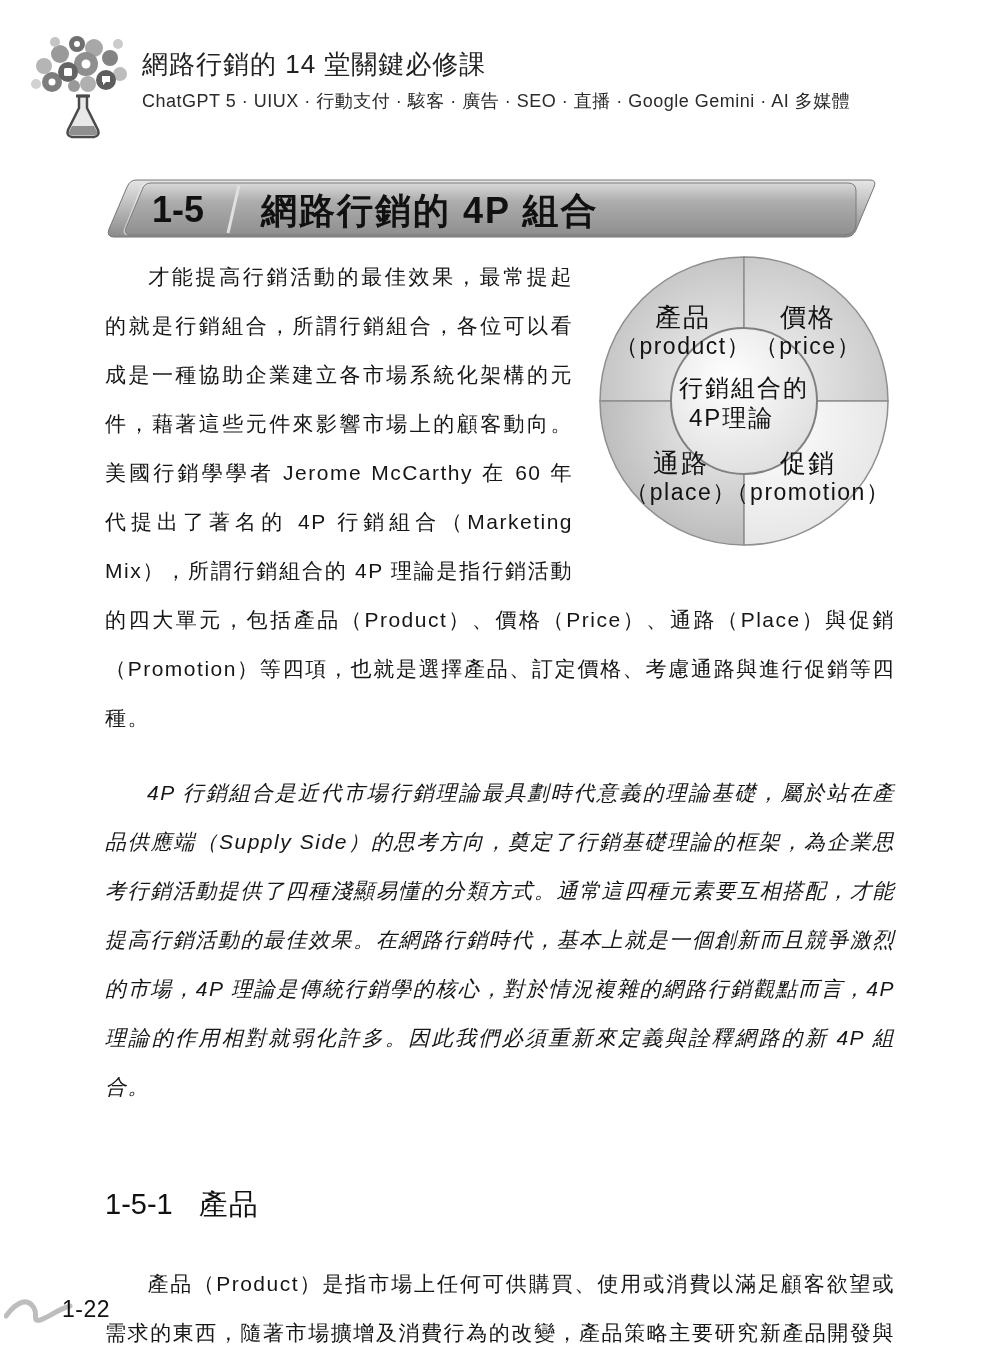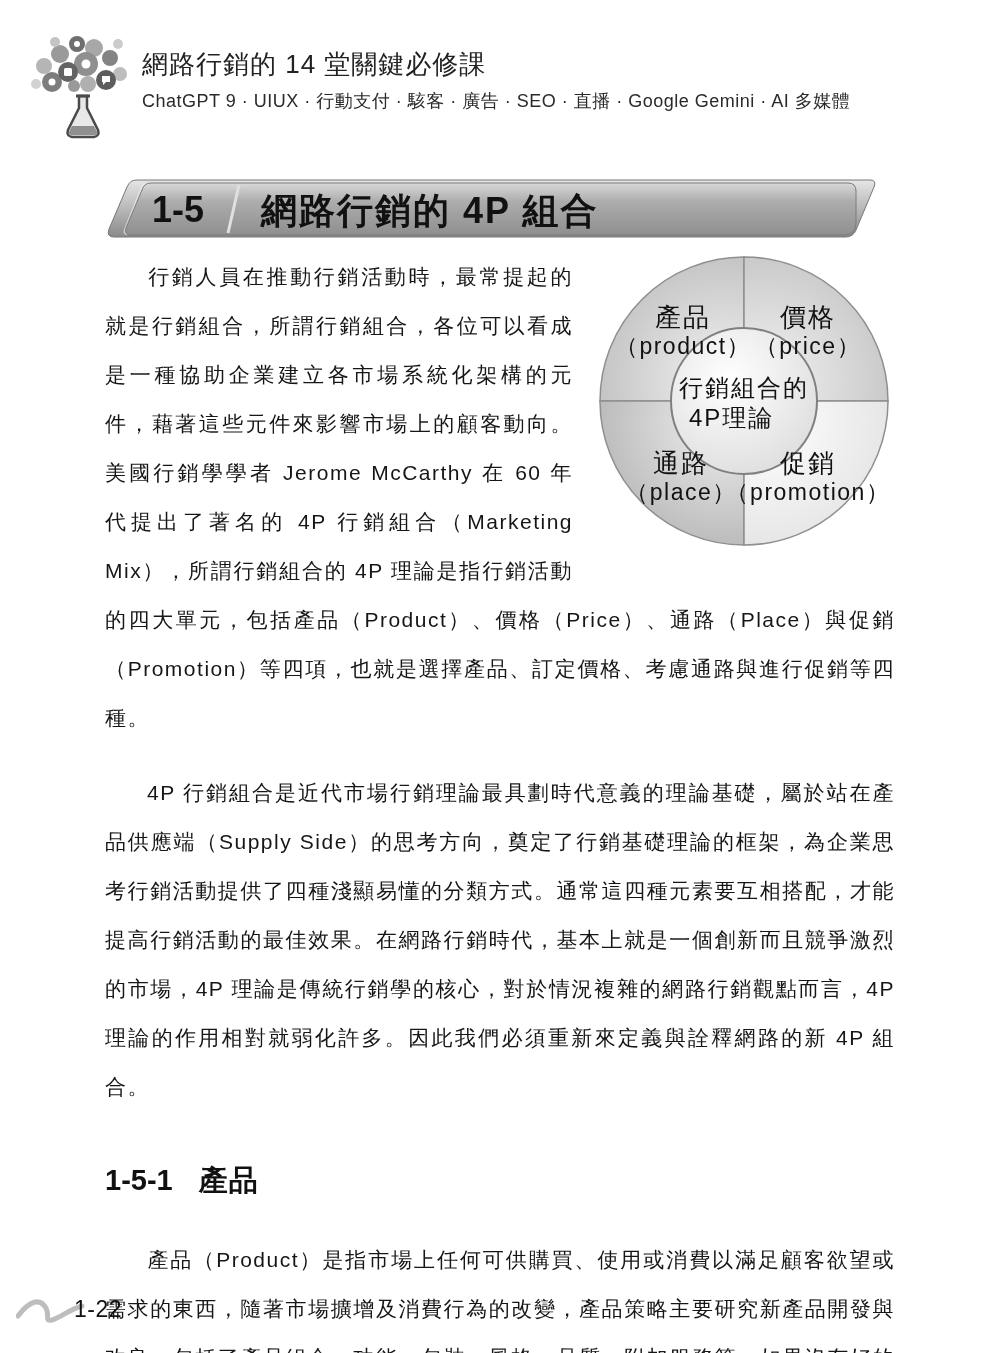--- a/index.html
+++ b/index.html
@@ -62,37 +62,37 @@
   .para b { font-weight: normal; }
 
   .diagram-float {
     float: right;
     width: 302px;
     height: 298px;
     margin: 2px 0 12px 20px;
   }
   .diagram-float svg { width: 100%; height: 100%; display: block; }
 
-  .para + .para { margin-top: 26px; }
+  .para + .para { margin-top: 26px; font-style: italic; }
 
   .subsection-heading {
-    margin-top: 50px;
+    margin-top: 74px;
     font-size: 29px;
-    font-weight: bold;
+    font-weight: normal;
     color: #111;
     letter-spacing: 1px;
   }
   .subsection-heading .num { margin-right: 26px; letter-spacing: 0; }
 
   .para-after-heading { margin-top: 34px; }
 
   
   .footer {
     position: absolute;
-    left: 16px; top: 1284px;
+    left: 4px; top: 1284px;
     width: 300px; height: 50px;
   }
   .footer .squiggle { position: absolute; left: 0; top: 6px; }
   .page-number {
     position: absolute;
     left: 58px; top: 12px;
     font-size: 23px;
     font-weight: normal;
     color: #111;
     letter-spacing: 0.5px;
@@ -131,21 +131,21 @@
 
         <circle cx="56" cy="30" r="4.5" fill="#ffffff"></circle>
         <rect x="34" y="34" width="8" height="8" rx="1.5" fill="#ffffff"></rect>
         <path d="M72 42 h8 v6 h-4 l-3 3 v-3 h-1 z" fill="#ffffff"></path>
         <circle cx="22" cy="48" r="3.5" fill="#ffffff"></circle>
         <rect x="44" y="7" width="6" height="6" rx="3" fill="#ffffff"></rect>
       </g>
     </svg>
     <div class="header-text">
       <div class="book-title">網路行銷的 14 堂關鍵必修課</div>
-      <div class="book-subtitle">ChatGPT 9 · UIUX ·  行動支付  ·  駭客  ·  廣告  · SEO ·  直播  · Google Gemini · AI 多媒體</div>
+      <div class="book-subtitle">ChatGPT 5 · UIUX ·  行動支付  ·  駭客  ·  廣告  · SEO ·  直播  · Google Gemini · AI 多媒體</div>
     </div>
   </div>
 
   <div class="banner-wrap">
     <svg viewBox="0 0 782 62">
       <defs>
         <linearGradient id="gBack" x1="0" y1="0" x2="0" y2="1">
           <stop offset="0" stop-color="#e6e6e6"></stop>
           <stop offset="1" stop-color="#8a8a8a"></stop>
         </linearGradient>
@@ -213,21 +213,21 @@
           <text x="215" y="100" text-anchor="middle" font-size="23" fill="#111">（price）</text>
           <text x="88" y="218" text-anchor="middle" font-size="26" fill="#111" letter-spacing="2">通路</text>
           <text x="88" y="246" text-anchor="middle" font-size="23" fill="#111">（place）</text>
           <text x="215" y="218" text-anchor="middle" font-size="26" fill="#111" letter-spacing="2">促銷</text>
           <text x="215" y="246" text-anchor="middle" font-size="23" fill="#111">（promotion）</text>
 
           <text x="151" y="142" text-anchor="middle" font-size="24" fill="#111" letter-spacing="2">行銷組合的</text>
           <text x="96" y="172" font-size="24" fill="#111" letter-spacing="2">4P理論</text>
         </svg>
       </div>
-      <span class="indent"></span><span>行銷人員在推動行銷活動時，最常提起的就是行銷組合，所謂</span><b>行銷組合</b><span>，各位可以看成是一種協助企業建立各市場系統化架構的元件，藉著這些元件來影響市場上的顧客動向。美國行銷學學者 Jerome McCarthy 在 60 年代提出了著名的 4P 行銷組合（Marketing Mix），所謂行銷組合的 4P 理論是指行銷活動的四大單元，包括產品（Product）、價格（Price）、通路（Place）與促銷（Promotion）等四項，也就是選擇產品、訂定價格、考慮通路與進行促銷等四種。</span>
+      <span class="indent"></span><span>才能提高行銷活動的最佳效果，最常提起的就是行銷組合，所謂</span><b>行銷組合</b><span>，各位可以看成是一種協助企業建立各市場系統化架構的元件，藉著這些元件來影響市場上的顧客動向。美國行銷學學者 Jerome McCarthy 在 60 年代提出了著名的 4P 行銷組合（Marketing Mix），所謂行銷組合的 4P 理論是指行銷活動的四大單元，包括產品（Product）、價格（Price）、通路（Place）與促銷（Promotion）等四項，也就是選擇產品、訂定價格、考慮通路與進行促銷等四種。</span>
     </div>
 
     <div class="para">
       <span class="indent"></span><span>4P 行銷組合是近代市場行銷理論最具劃時代意義的理論基礎，屬於站在產品供應端（Supply Side）的思考方向，奠定了行銷基礎理論的框架，為企業思考行銷活動提供了四種淺顯易懂的分類方式。通常這四種元素要互相搭配，才能提高行銷活動的最佳效果。在網路行銷時代，基本上就是一個創新而且競爭激烈的市場，4P 理論是傳統行銷學的核心，對於情況複雜的網路行銷觀點而言，4P 理論的作用相對就弱化許多。因此我們必須重新來定義與詮釋網路的新 4P 組合。</span>
     </div>
 
     <div class="subsection-heading">
       <span class="num">1-5-1</span><span>產品</span>
     </div>
 

